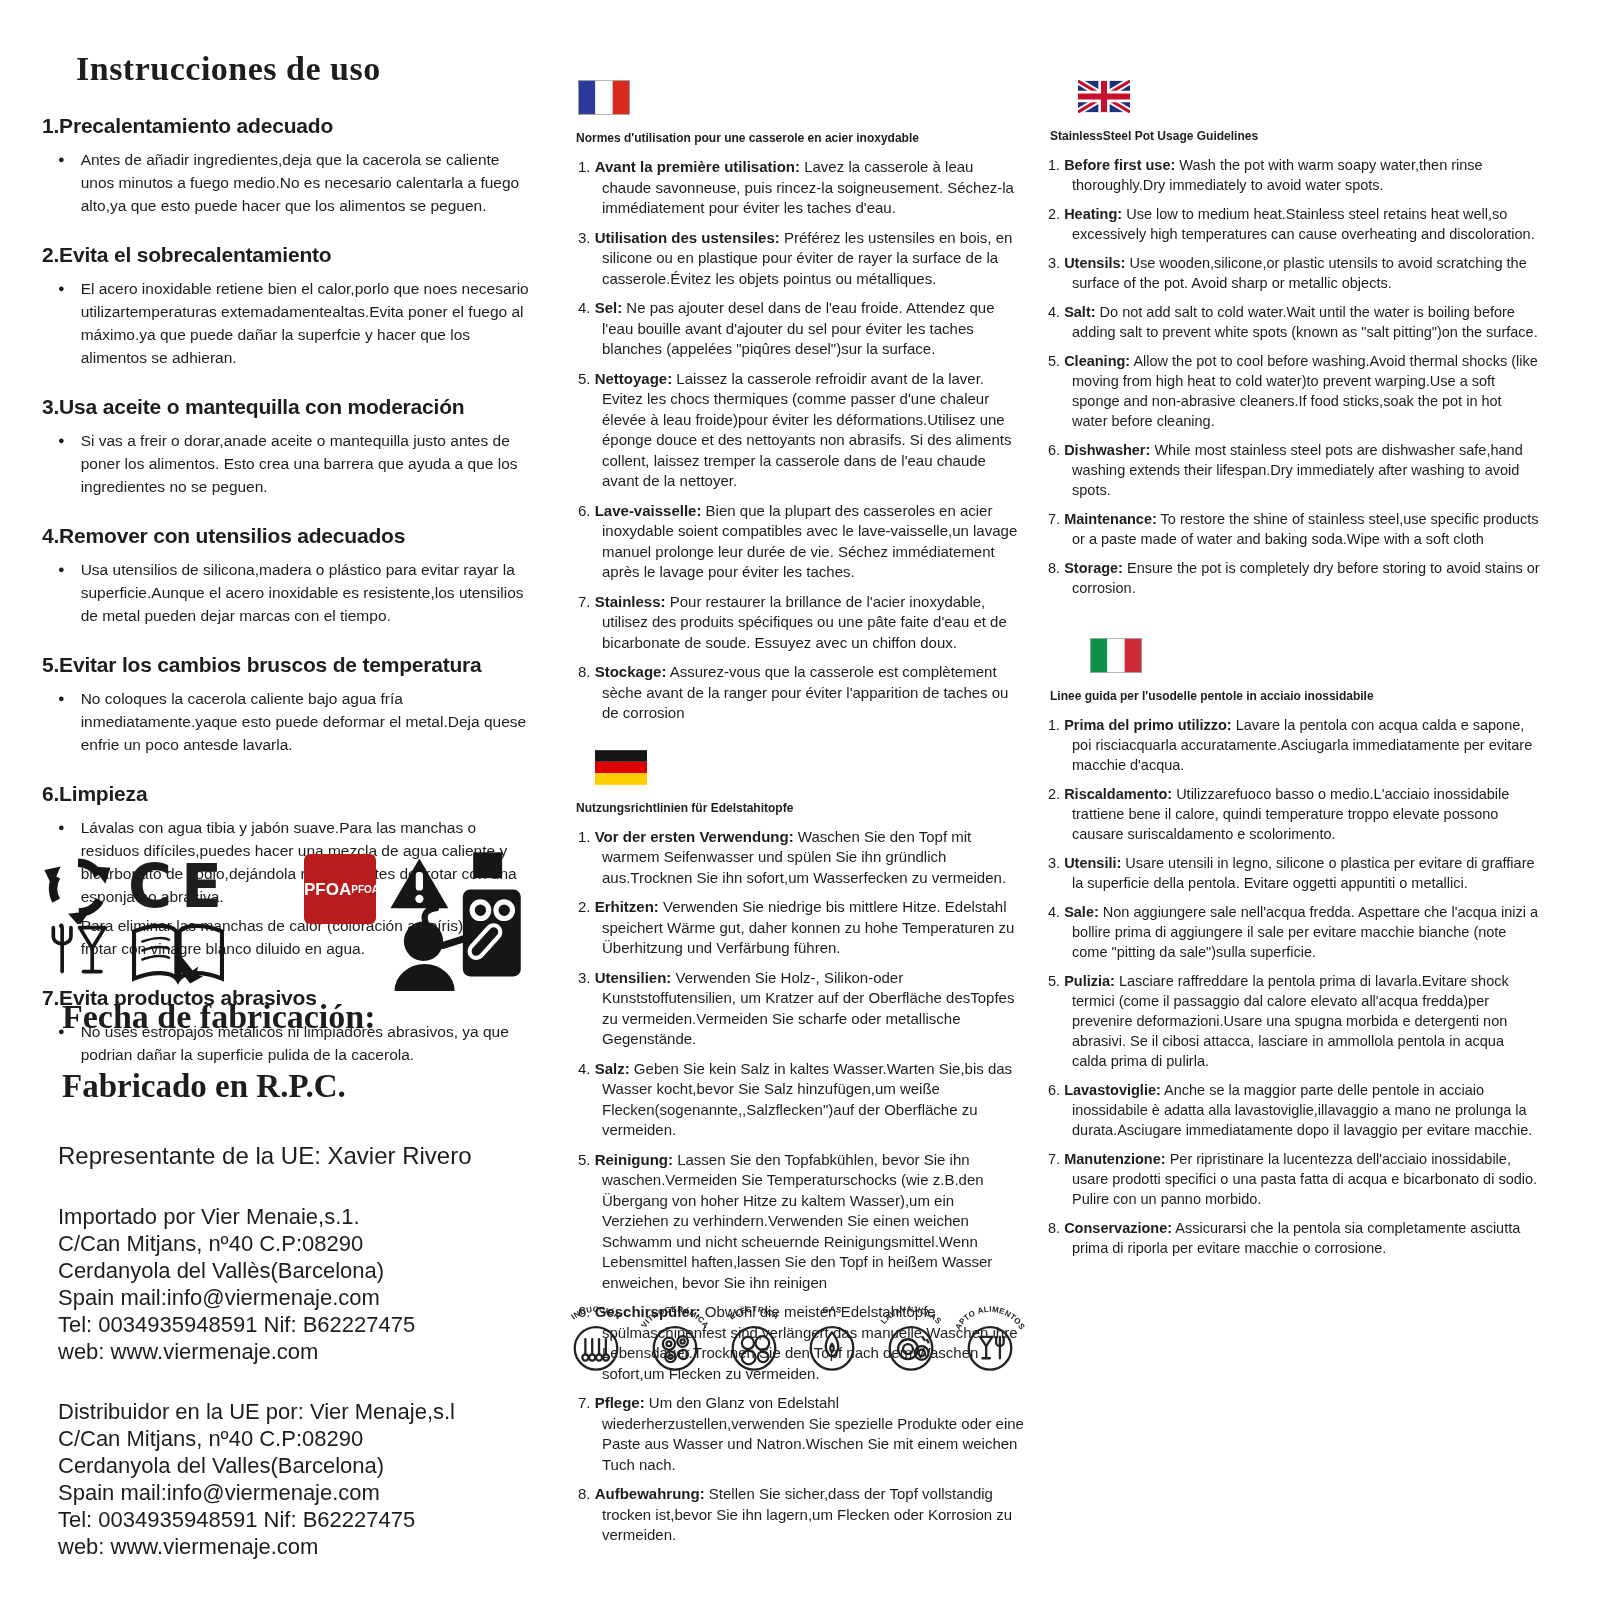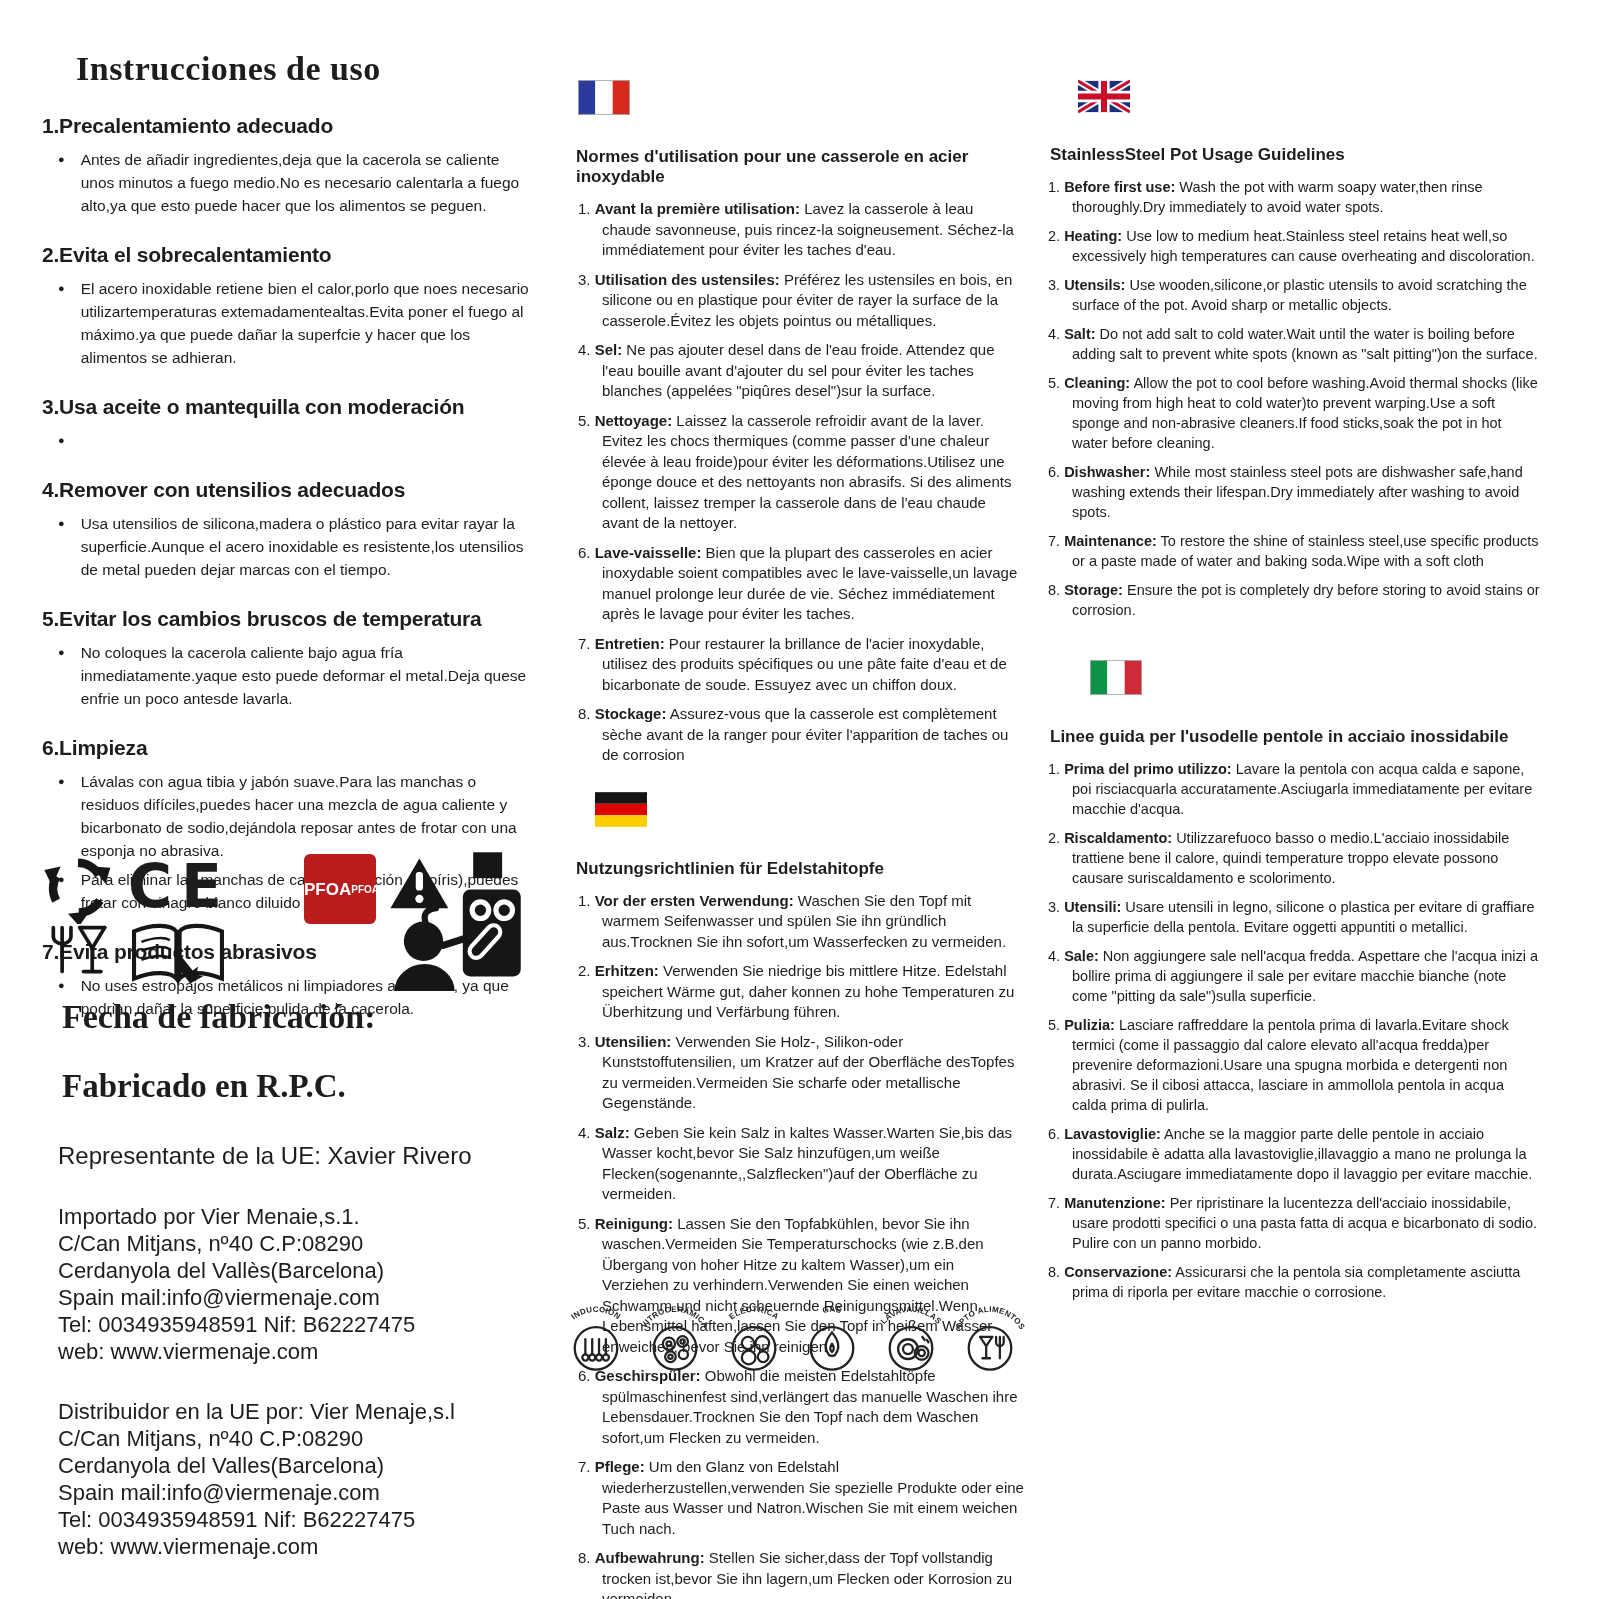--- a/index.html
+++ b/index.html
@@ -30,21 +30,21 @@
            font-weight:bold;font-size:33px;}
   #rep-line{position:absolute;left:58px;top:1142px;font-size:24px;}
   .addr-block{position:absolute;left:58px;font-size:22px;}
   .addr-line{line-height:27px;}
   #importer-block{top:1203px;}
   #distributor-block{top:1398px;}
 
   
   #col-mid{position:absolute;left:562px;top:80px;width:462px;}
   .flag{display:block;}
-  .sec-title{font-weight:bold;font-size:17px;margin:28px 0 12px 14px;}
+  .sec-title{font-weight:bold;font-size:12px;margin:12px 0 12px 14px;}
   .ni{font-size:15px;line-height:20.5px;margin:0 0 9px 16px;padding-left:24px;text-indent:-24px;}
   .nn{white-space:pre;}
   .nl{font-weight:bold;}
   #french-flag{margin-left:16px;}
   #german-flag{margin:26px 0 8px 33px;}
 
   
   #col-right{position:absolute;left:1048px;top:80px;width:492px;}
   #col-right .ni{font-size:14.5px;line-height:20px;margin-left:0;}
   #uk-flag{margin-left:30px;}
@@ -71,20 +71,21 @@
           <span class="bt">Antes de añadir ingredientes,deja que la cacerola se caliente unos minutos a fuego medio.No es necesario calentarla a fuego alto,ya que esto puede hacer que los alimentos se peguen.</span>
         </div>
         <div class="es-h">2.Evita el sobrecalentamiento</div>
         <div class="es-b">
           <span class="dot" style="font-size: 11px;">●</span>
           <span class="bt">El acero inoxidable retiene bien el calor,porlo que noes necesario utilizartemperaturas extemadamentealtas.Evita poner el fuego al máximo.ya que puede dañar la superfcie y hacer que los alimentos se adhieran.</span>
         </div>
         <div class="es-h">3.Usa aceite o mantequilla con moderación</div>
         <div class="es-b">
           <span class="dot" style="font-size: 11px;">●</span>
+          <span class="bt">Si vas a freir o dorar,anade aceite o mantequilla justo antes de poner los alimentos. Esto crea una barrera que ayuda a que los ingredientes no se peguen.</span>
         </div>
         <div class="es-h">4.Remover con utensilios adecuados</div>
         <div class="es-b">
           <span class="dot" style="font-size: 11px;">●</span>
           <span class="bt">Usa utensilios de silicona,madera o plástico para evitar rayar la superficie.Aunque el acero inoxidable es resistente,los utensilios de metal pueden dejar marcas con el tiempo.</span>
         </div>
         <div class="es-h">5.Evitar los cambios bruscos de temperatura</div>
         <div class="es-b">
           <span class="dot" style="font-size: 11px;">●</span>
           <span class="bt">No coloques la cacerola caliente bajo agua fría inmediatamente.yaque esto puede deformar el metal.Deja quese enfrie un poco antesde lavarla.</span>
@@ -191,21 +192,21 @@
           <rect x="40" width="20" height="40" fill="#d8291e"></rect>
           <rect x="0.5" y="0.5" width="59" height="39" fill="none" stroke="#aaa"></rect>
         </svg></span>
     <div class="sec-title">Normes d'utilisation pour une casserole en acier inoxydable</div>
     <div>
         <div class="ni"><span class="nn">1. </span><span class="nl">Avant la première utilisation:</span><span class="nt"> Lavez la casserole à leau chaude savonneuse, puis rincez-la soigneusement. Séchez-la immédiatement pour éviter les taches d'eau.</span></div>
         <div class="ni"><span class="nn">3. </span><span class="nl">Utilisation des ustensiles:</span><span class="nt"> Préférez les ustensiles en bois, en silicone ou en plastique pour éviter de rayer la surface de la casserole.Évitez les objets pointus ou métalliques.</span></div>
         <div class="ni"><span class="nn">4. </span><span class="nl">Sel:</span><span class="nt"> Ne pas ajouter desel dans de  l'eau froide. Attendez que l'eau bouille avant d'ajouter du sel pour éviter les taches blanches (appelées "piqûres desel")sur la surface.</span></div>
         <div class="ni"><span class="nn">5. </span><span class="nl">Nettoyage:</span><span class="nt"> Laissez la casserole refroidir avant de la laver. Evitez les chocs thermiques (comme passer d'une chaleur élevée à leau froide)pour éviter les déformations.Utilisez une éponge douce et des nettoyants non abrasifs. Si des aliments collent, laissez tremper la casserole dans de l'eau chaude avant de la nettoyer.</span></div>
         <div class="ni"><span class="nn">6. </span><span class="nl">Lave-vaisselle:</span><span class="nt"> Bien que la plupart des casseroles en acier inoxydable soient compatibles avec le lave-vaisselle,un lavage manuel prolonge leur durée de vie. Séchez immédiatement après le lavage pour éviter les taches.</span></div>
-        <div class="ni"><span class="nn">7. </span><span class="nl">Entretien:</span><span class="nt"> Pour restaurer la brillance de l'acier inoxydable, utilisez des produits spécifiques ou une pâte faite d'eau et de bicarbonate de soude. Essuyez avec un chiffon doux.</span></div>
+        <div class="ni"><span class="nn">7. </span><span class="nl">Stainless:</span><span class="nt"> Pour restaurer la brillance de l'acier inoxydable, utilisez des produits spécifiques ou une pâte faite d'eau et de bicarbonate de soude. Essuyez avec un chiffon doux.</span></div>
         <div class="ni"><span class="nn">8. </span><span class="nl">Stockage:</span><span class="nt"> Assurez-vous que la casserole est  complètement sèche avant  de la ranger pour éviter l'apparition de taches ou de corrosion</span></div>
       </div>
     <span id="german-flag" class="flag"><svg width="52" height="35" viewBox="0 0 60 40">
           <rect width="60" height="13.4" fill="#151515"></rect>
           <rect y="13.4" width="60" height="13.3" fill="#dd0000"></rect>
           <rect y="26.7" width="60" height="13.3" fill="#ffce00"></rect>
         </svg></span>
     <div class="sec-title">Nutzungsrichtlinien  für  Edelstahitopfe</div>
     <div>
         <div class="ni"><span class="nn">1. </span><span class="nl">Vor der ersten Verwendung:</span><span class="nt"> Waschen Sie den Topf mit warmem Seifenwasser und spülen Sie ihn gründlich aus.Trocknen Sie ihn sofort,um Wasserfecken zu vermeiden.</span></div>

